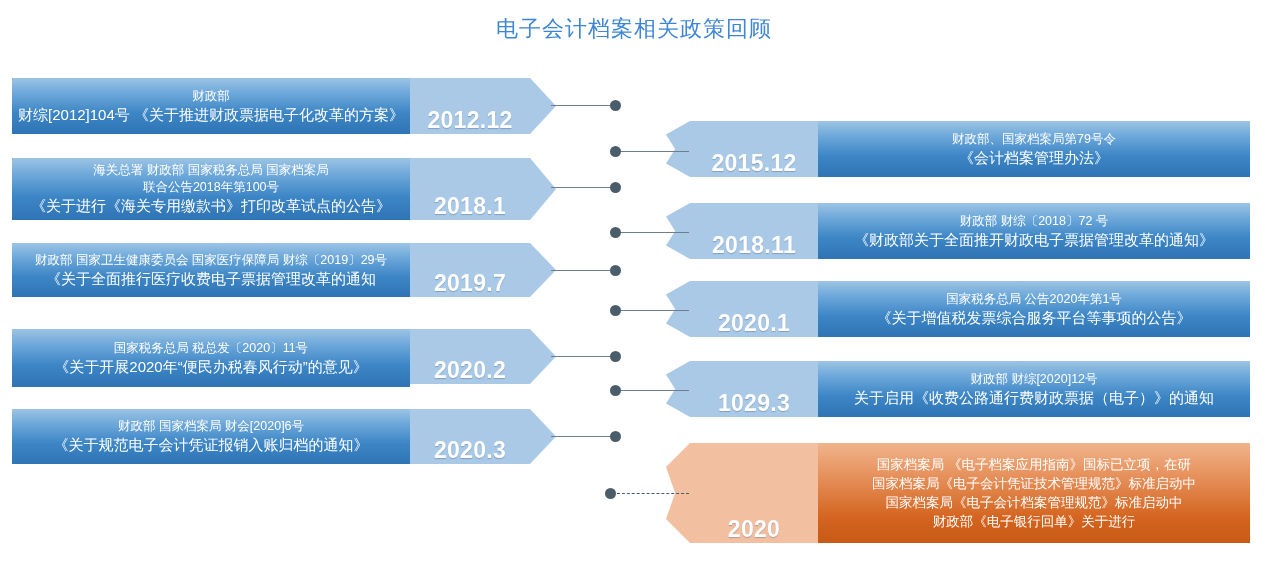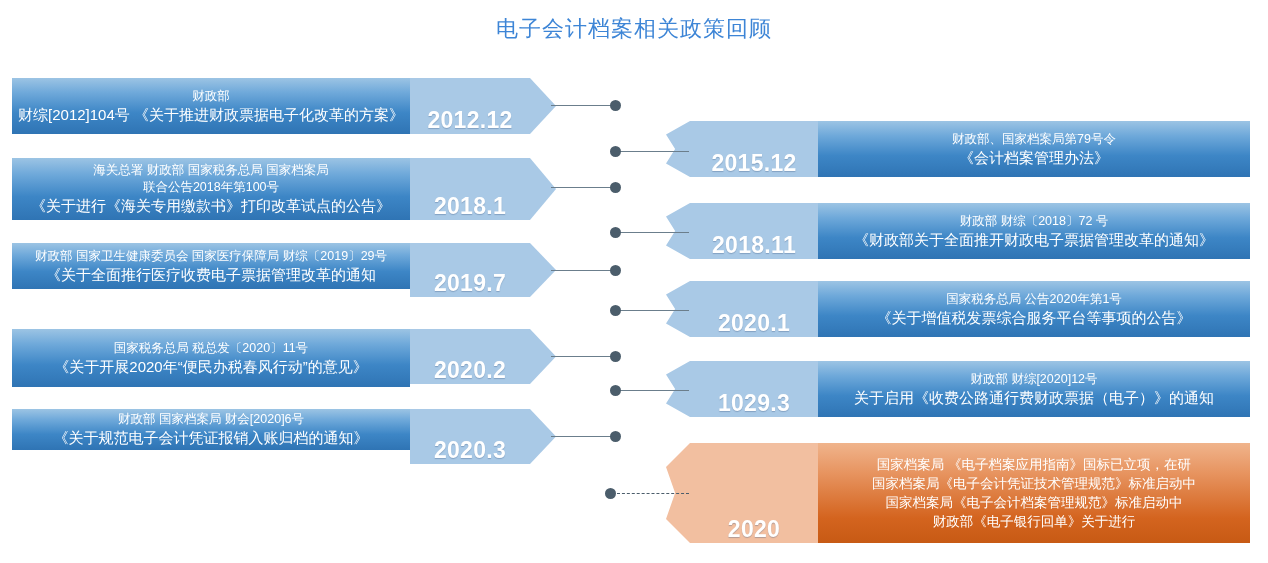--- a/index.html
+++ b/index.html
@@ -89,21 +89,21 @@
     <div class="l1">联合公告2018年第100号</div>
     <div class="l2">《关于进行《海关专用缴款书》打印改革试点的公告》</div>
   </div>
   <div class="date" style="width:120px;height:62px;">
     <span>2018.1</span>
     <span class="tip"></span>
   </div>
 </div>
 
 <div class="row left" style="top:243px;">
-  <div class="panel" style="width:398px;height:46px;text-align:right;">
+  <div class="panel" style="width:398px;height:54px;text-align:right;">
     <div class="l1">财政部 国家卫生健康委员会 国家医疗保障局 财综〔2019〕29号</div>
     <div class="l2">《关于全面推行医疗收费电子票据管理改革的通知</div>
   </div>
   <div class="date" style="width:120px;height:54px;">
     <span>2019.7</span>
     <span class="tip"></span>
   </div>
 </div>
 
 <div class="row left" style="top:329px;">
@@ -111,21 +111,21 @@
     <div class="l1">国家税务总局 税总发〔2020〕11号</div>
     <div class="l2">《关于开展2020年“便民办税春风行动”的意见》</div>
   </div>
   <div class="date" style="width:120px;height:55px;">
     <span>2020.2</span>
     <span class="tip"></span>
   </div>
 </div>
 
 <div class="row left" style="top:409px;">
-  <div class="panel" style="width:398px;height:41px;">
+  <div class="panel" style="width:398px;height:55px;">
     <div class="l1">财政部 国家档案局 财会[2020]6号</div>
     <div class="l2">《关于规范电子会计凭证报销入账归档的通知》</div>
   </div>
   <div class="date" style="width:120px;height:55px;">
     <span>2020.3</span>
     <span class="tip"></span>
   </div>
 </div>
 
 <div class="row right" style="top:121px;">

